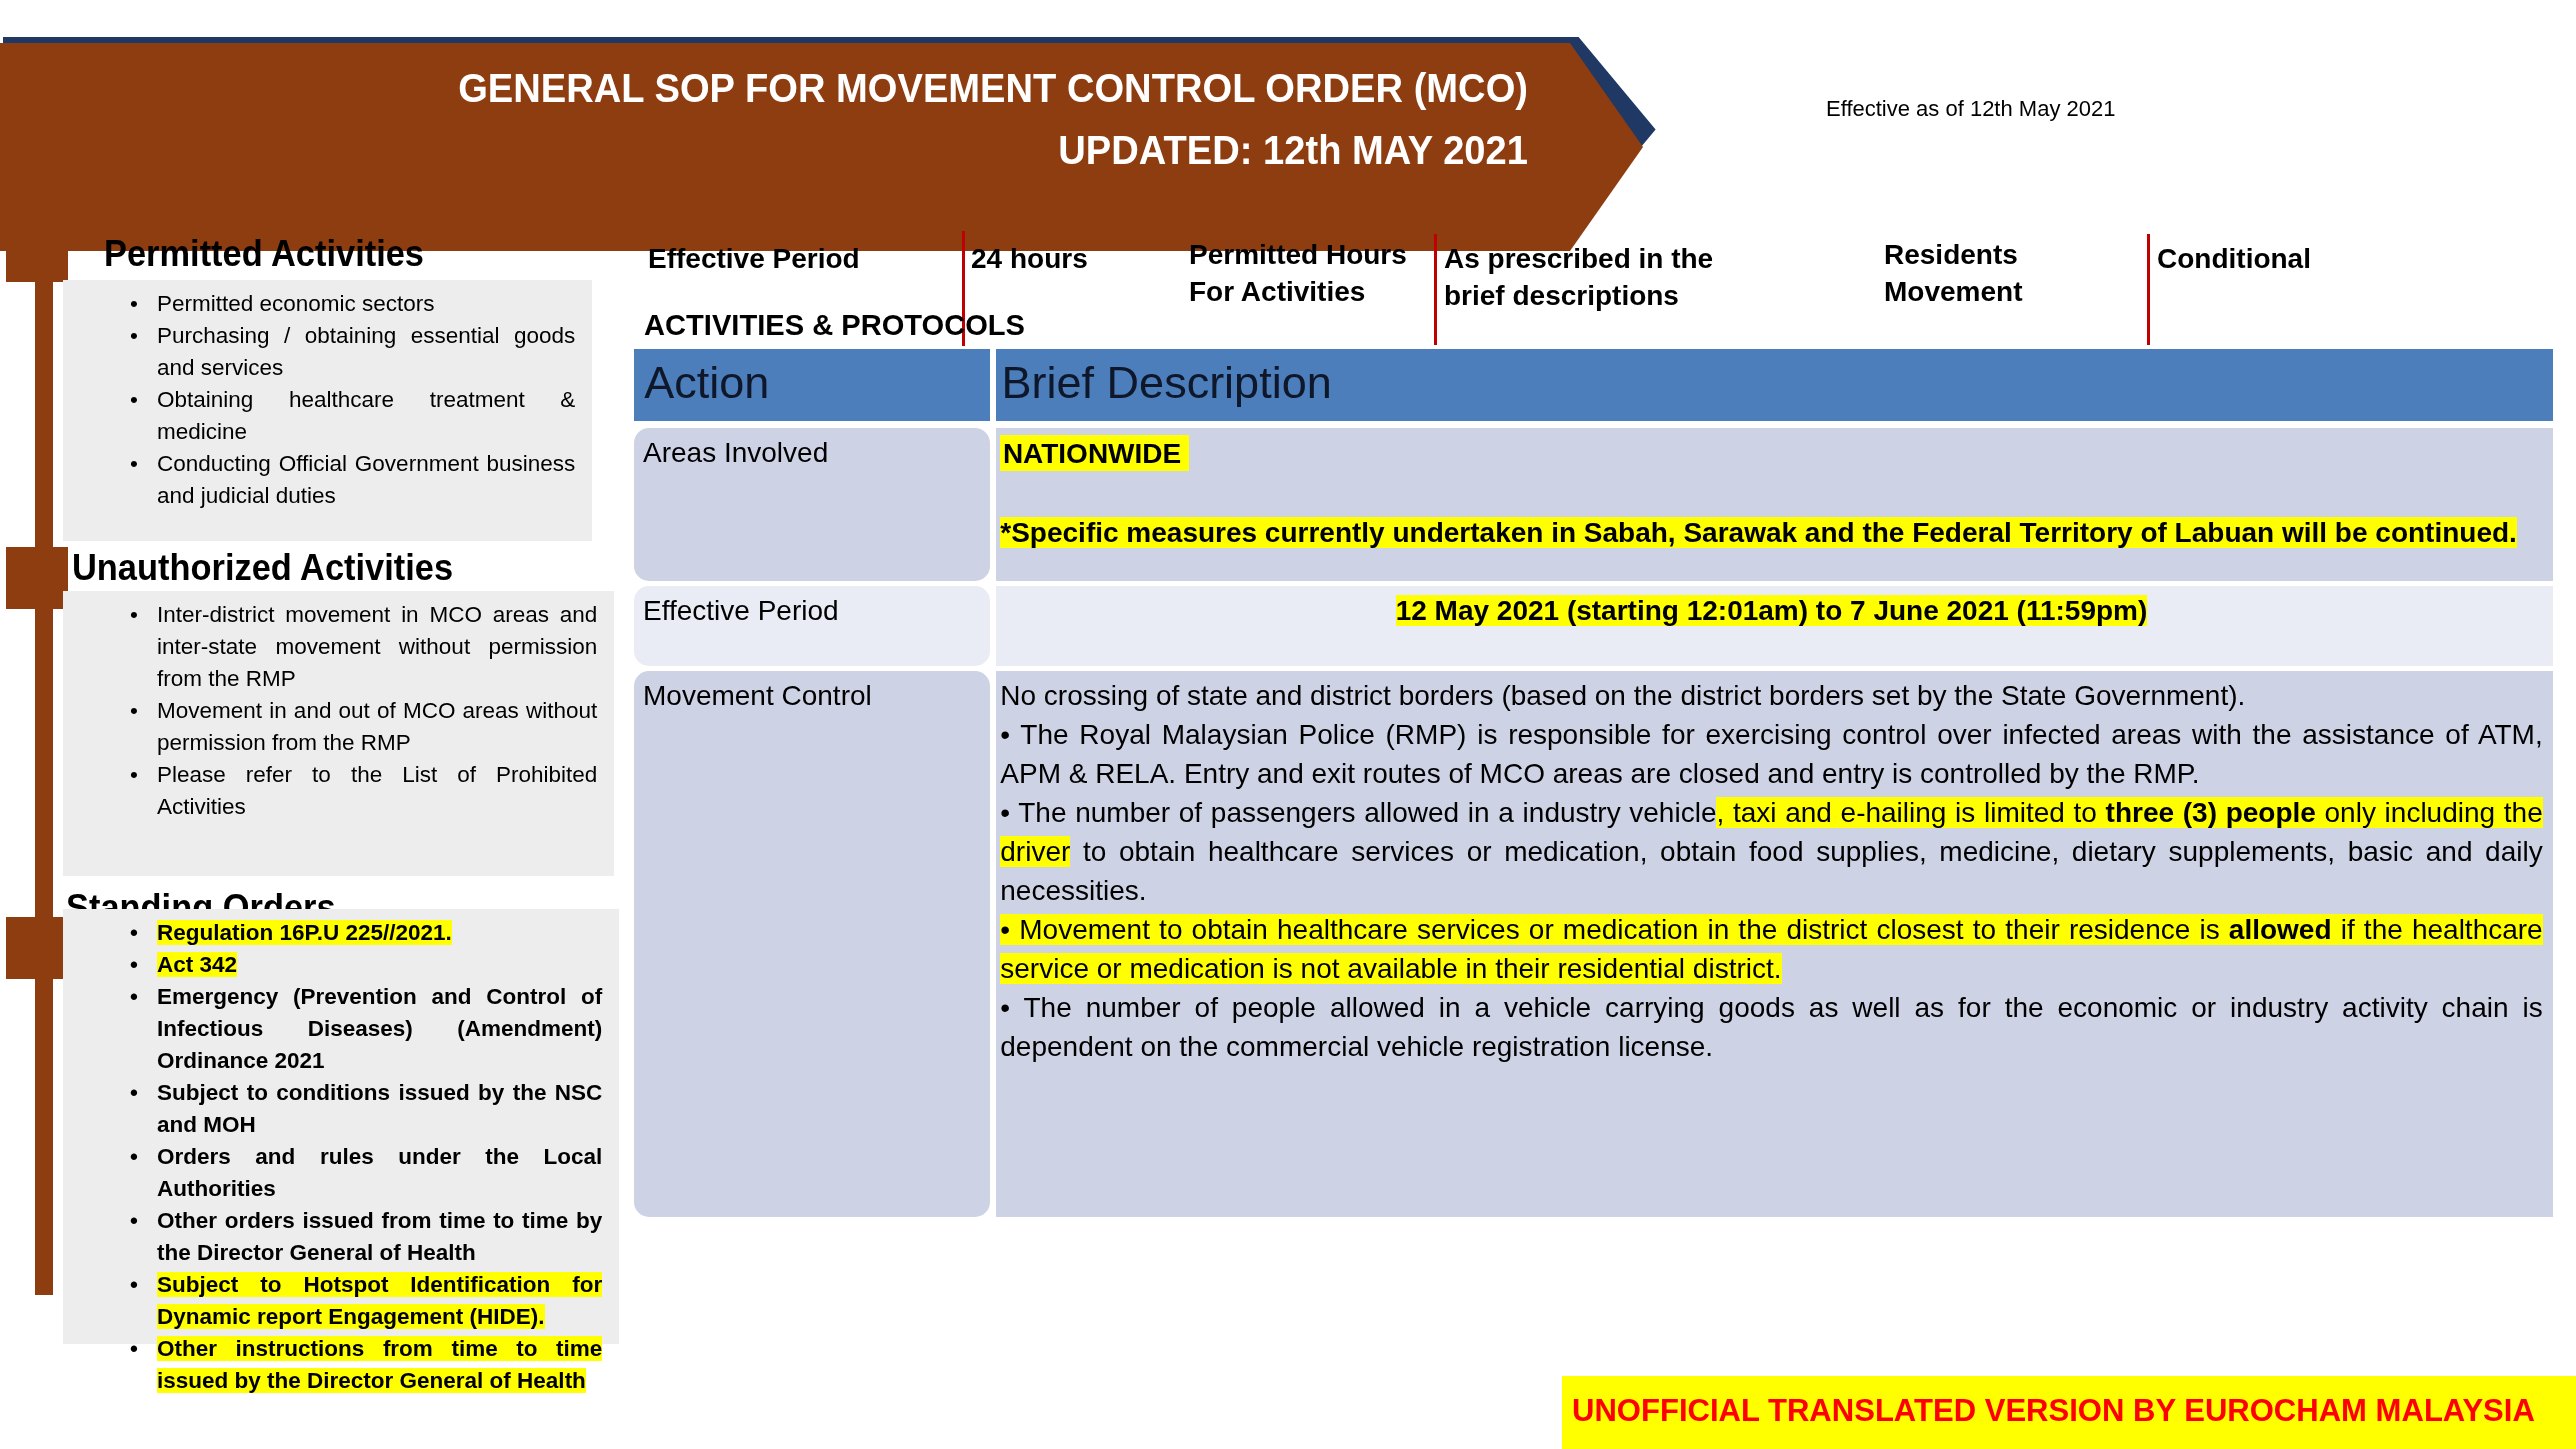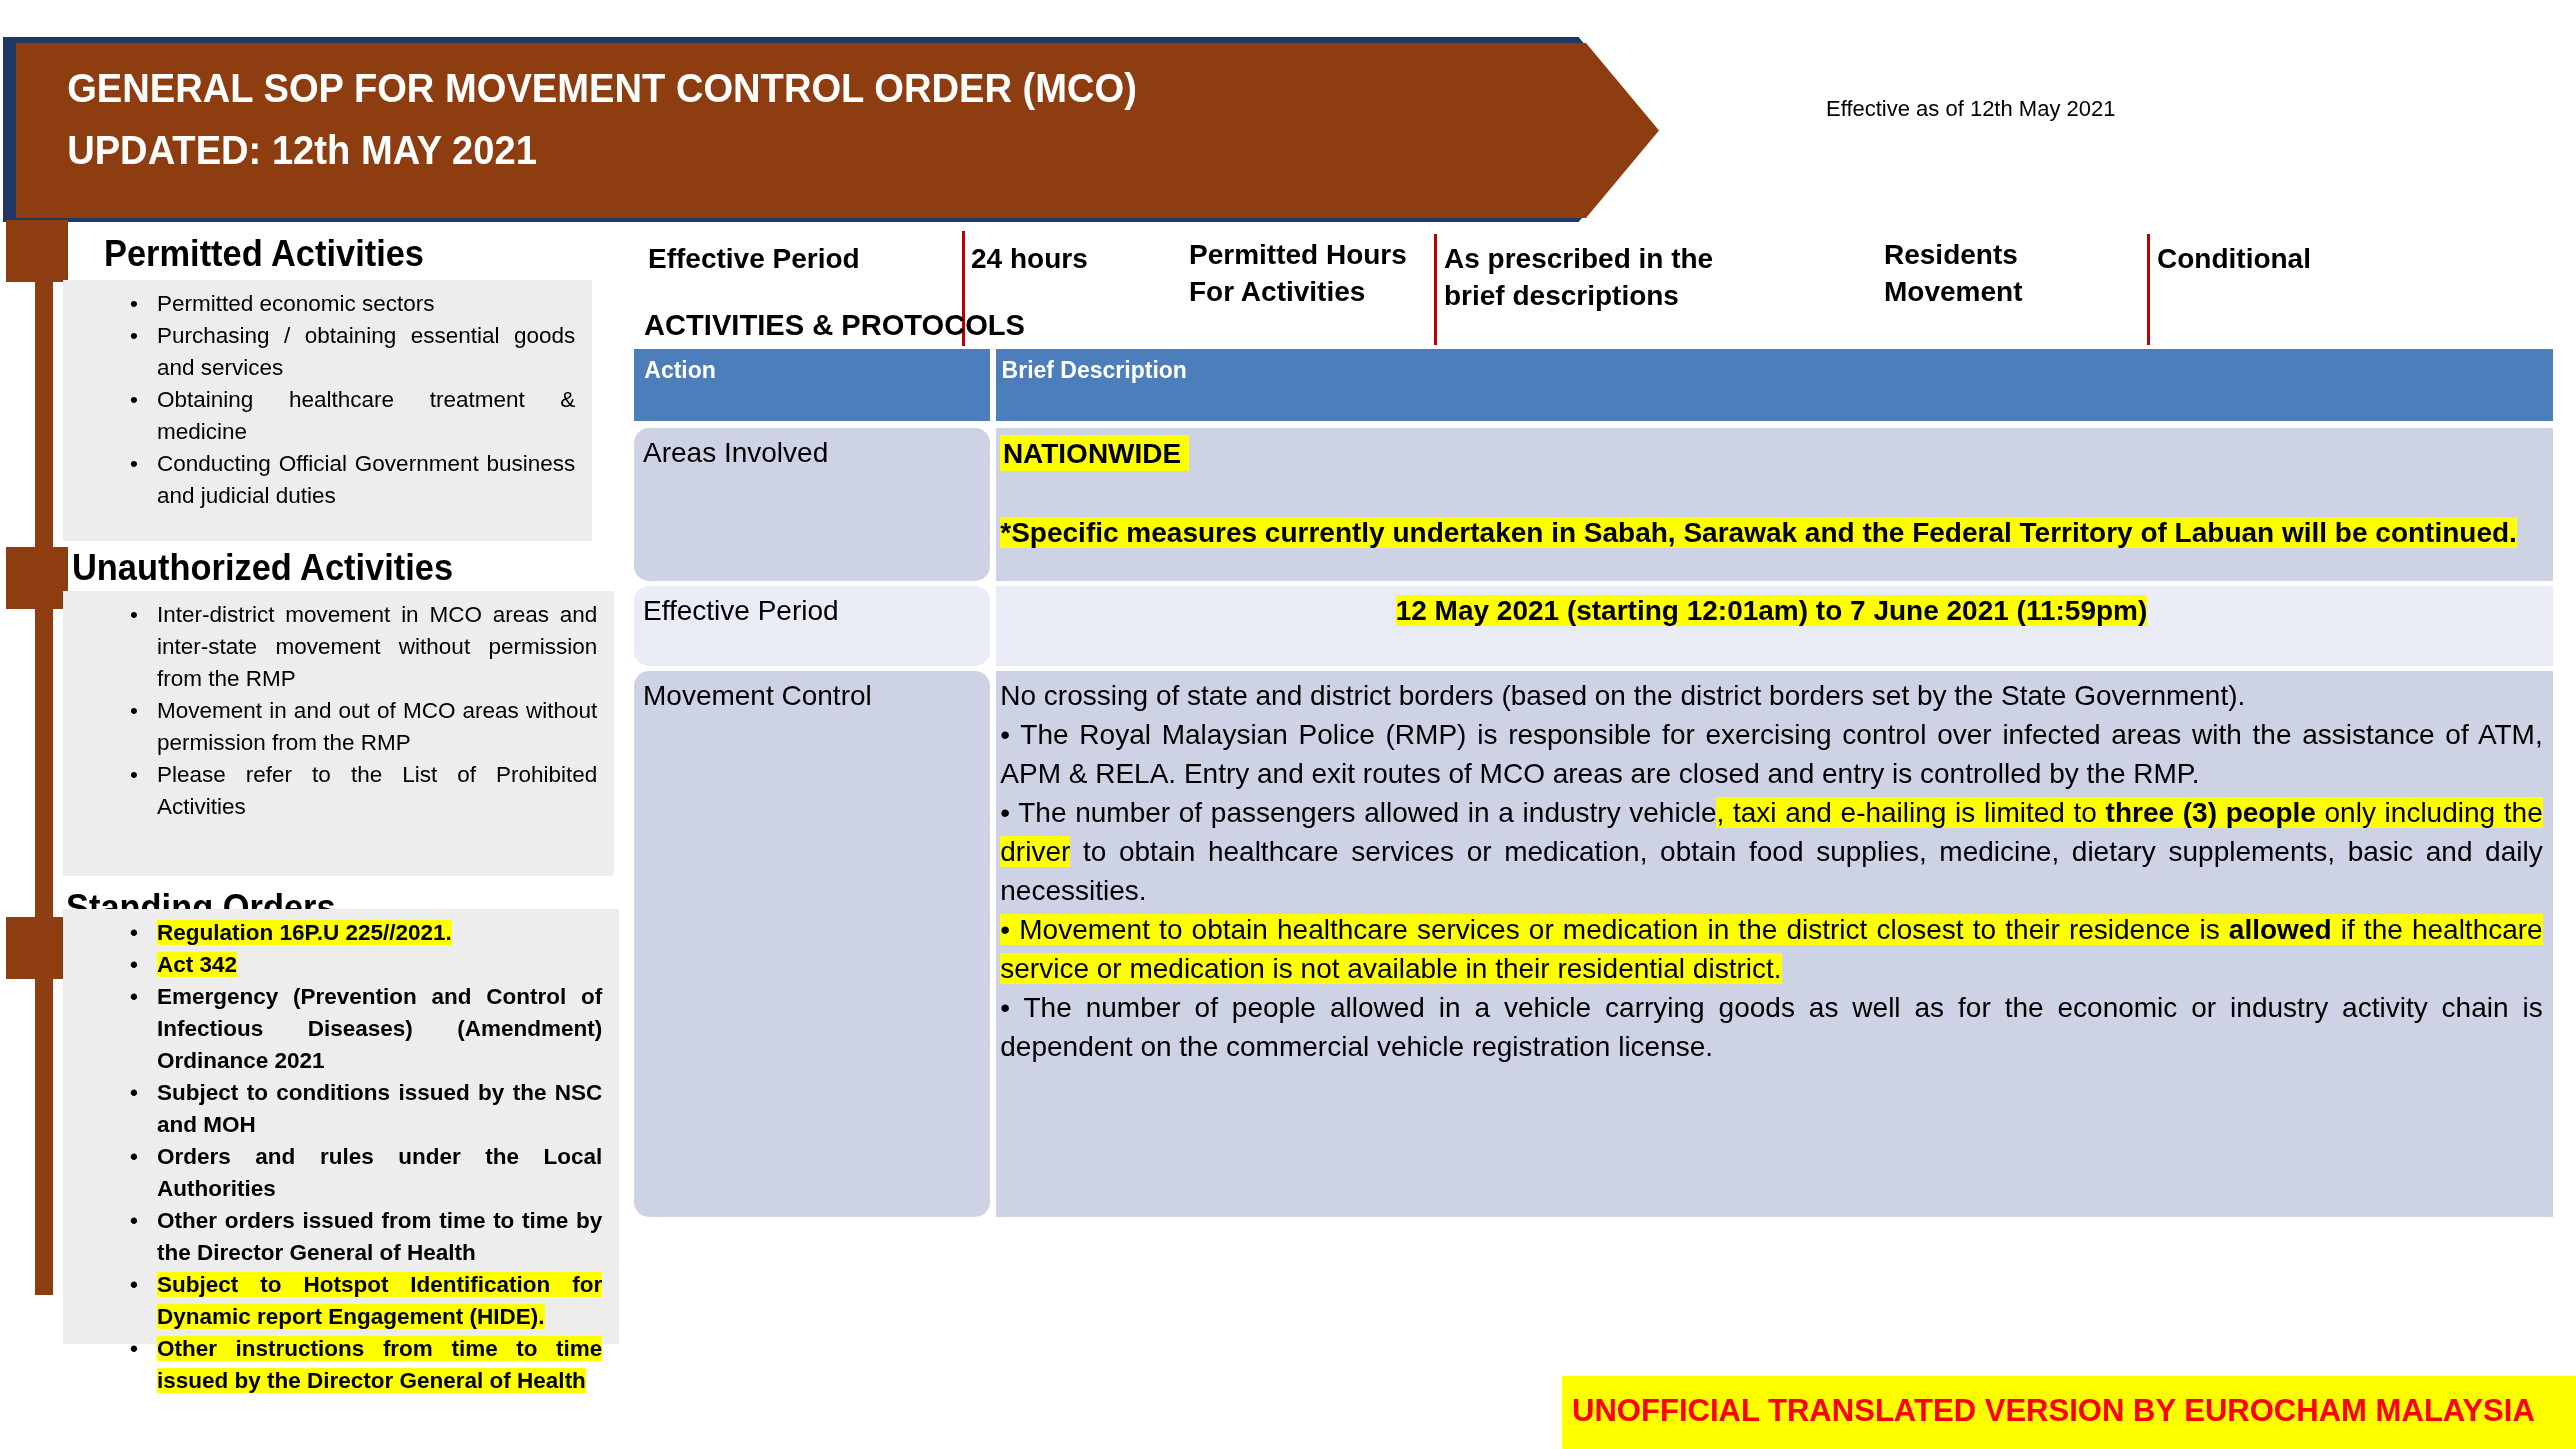--- a/index.html
+++ b/index.html
@@ -3,23 +3,23 @@
 <meta charset="utf-8">
 <style>
   html,body{margin:0;padding:0;background:#fff;}
   .stage{position:relative;width:2576px;height:1449px;background:#fff;overflow:hidden;
          font-family:"Liberation Sans",sans-serif;color:#000;}
 
   
   .banner-outer{position:absolute;left:2.6px;top:37px;width:1653px;height:185px;
     background:var(--navy,#1F3864);
     clip-path:polygon(0 0,calc(100% - 77px) 0,100% 50%,calc(100% - 77px) 100%,0 100%);}
-  .banner-inner{position:absolute;left:16px;top:43px;width:1643px;height:175px;
+  .banner-inner{position:absolute;left:0;top:43px;width:1643px;height:208px;
     background:var(--banner-brown,#8E3D10);
-    clip-path:polygon(0 0,calc(100% - 73px) 0,100% 50%,calc(100% - 73px) 100%,0 100%);}
+    clip-path:polygon(0 0,calc(100% - 73px) 0,100% 50%,calc(100% - 73px) 100%,0 100%);text-align:right;}
   .banner-title{padding:14px 0 0 55px;color:#fff;font-weight:bold;font-size:41px;
     line-height:62px;transform:scaleX(.93);transform-origin:left top;white-space:nowrap;}
   .effective-note{position:absolute;left:1826px;top:58px;font-size:22px;margin-top:38px;}
 
   
   .rail-bar{position:absolute;left:35px;top:220px;width:18px;height:1075px;background:var(--banner-brown,#8E3D10);}
   .rail-node{position:absolute;left:6.4px;width:62px;height:62px;background:var(--banner-brown,#8E3D10);}
   .n1{top:220px}.n2{top:547px}.n3{top:917px}
 
   
@@ -39,22 +39,22 @@
 
   
   .hdr-t{position:absolute;font-size:28px;font-weight:bold;line-height:37px;white-space:nowrap;}
   .red-line{position:absolute;width:3.2px;background:var(--red-line,#C00000);}
   .act-proto{position:absolute;left:644px;top:308px;font-size:30px;font-weight:bold;
     transform:scaleX(.97);transform-origin:left top;white-space:nowrap;}
 
   
   .t-head,.t-row{position:absolute;left:634px;width:1919px;display:flex;box-sizing:border-box;}
   .t-head{top:349px;height:72px;}
-  .t-head .ca,.t-head .cd{background:var(--table-header-blue,#4C7EBB);color:#ffffff;
-    font-size:23px;font-weight:bold;box-sizing:border-box;}
+  .t-head .ca,.t-head .cd{background:var(--table-header-blue,#4C7EBB);color:#0f172a;
+    font-size:45px;font-weight:normal;box-sizing:border-box;}
   .ca{width:356px;padding:7.7px 0 0 10.3px;}
   .vgap{width:6.4px;background:#fff;}
   .cd{flex:1;padding:7.7px 10.3px 0 5.2px;}
   .t-row .ca,.t-row .cd{box-sizing:border-box;font-size:28px;}
   .r1{top:428px;height:153px;}
   .r2{top:586px;height:80px;}
   .r3{top:671px;height:546px;}
   .r1 .ca,.r1 .cd,.r3 .ca,.r3 .cd{background:var(--row-dark,#CDD3E5);}
   .r2 .ca,.r2 .cd{background:var(--row-light,#E9EBF5);}
   .t-row .ca{padding:9px 12px 0 9px;border-radius:15px;}

